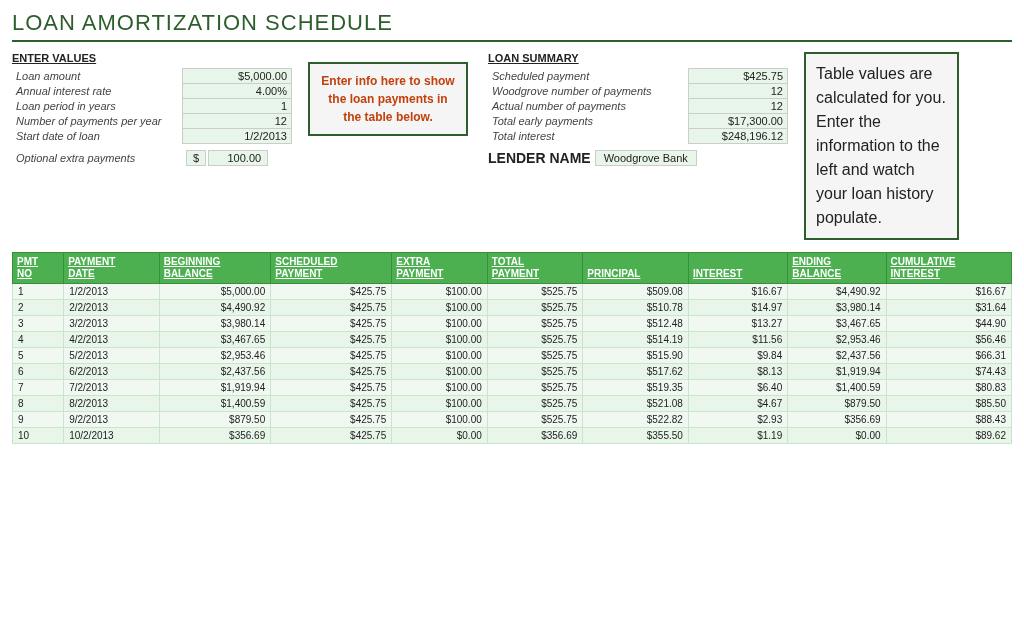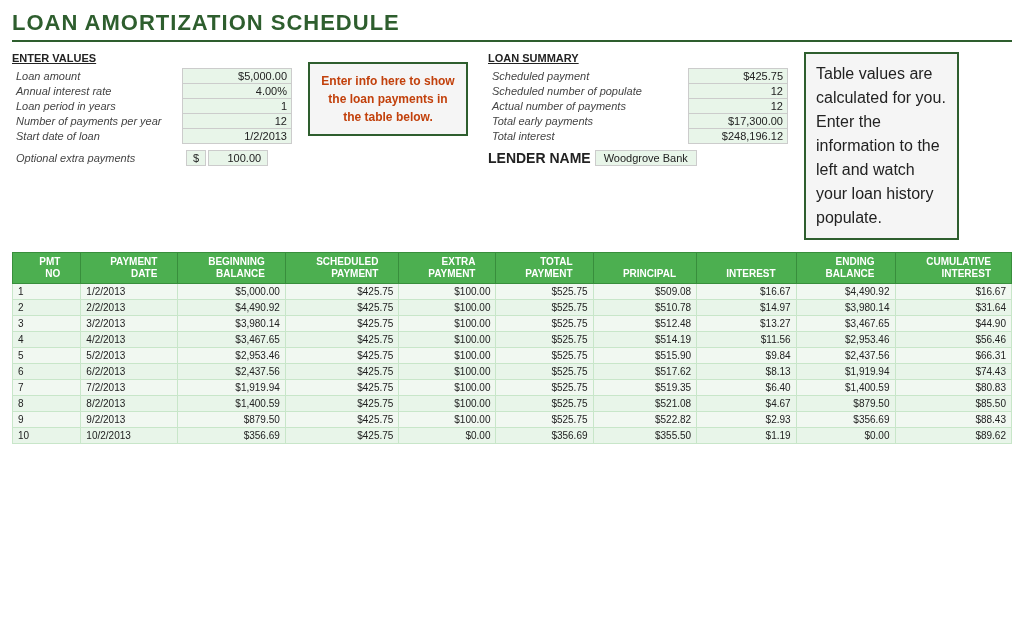--- a/index.html
+++ b/index.html
@@ -10,21 +10,21 @@
       color: #222;
       width: 1024px;
       min-height: 630px;
       overflow: hidden;
     }
     .page {
       padding: 10px 12px 10px 12px;
     }
     .main-title {
       font-size: 22px;
-      font-weight: bold;
+      font-weight: normal;
       color: #2e5e2e;
       letter-spacing: 1px;
       border-bottom: 2px solid #2e5e2e;
       padding-bottom: 4px;
       margin-bottom: 10px;
     }
     .top-section {
       display: flex;
       flex-direction: row;
       gap: 8px;
@@ -134,25 +134,26 @@
     .amort-table {
       border-collapse: collapse;
       width: 100%;
       margin-top: 4px;
     }
     .amort-table th {
       background: #4caf50;
       color: #fff;
       font-weight: bold;
       font-size: 10px;
-      text-align: right;
-      padding: 3px 20px;
+      text-align: left;
+      padding: 3px 4px;
       border: 1px solid #388e3c;
       vertical-align: bottom;
       line-height: 1.2;
+      text-decoration: underline;
     }
     .amort-table td {
       font-size: 10px;
       text-align: right;
       padding: 2px 5px;
       border: 1px solid #c8e6c9;
     }
     .amort-table td.left {
       text-align: left;
     }
@@ -228,21 +229,21 @@
 
     <div class="loan-summary">
       <div class="section-label">LOAN SUMMARY</div>
       <table class="ls-table">
         <tbody id="ls-tbody">
             <tr>
     <td class="label-cell">Scheduled payment</td>
     <td class="value-cell">$425.75</td>
   </tr>
             <tr>
-    <td class="label-cell">Scheduled number of populate</td>
+    <td class="label-cell">Woodgrove number of payments</td>
     <td class="value-cell">12</td>
   </tr>
             <tr>
     <td class="label-cell">Actual number of payments</td>
     <td class="value-cell">12</td>
   </tr>
             <tr>
     <td class="label-cell">Total early payments</td>
     <td class="value-cell">$17,300.00</td>
   </tr>

